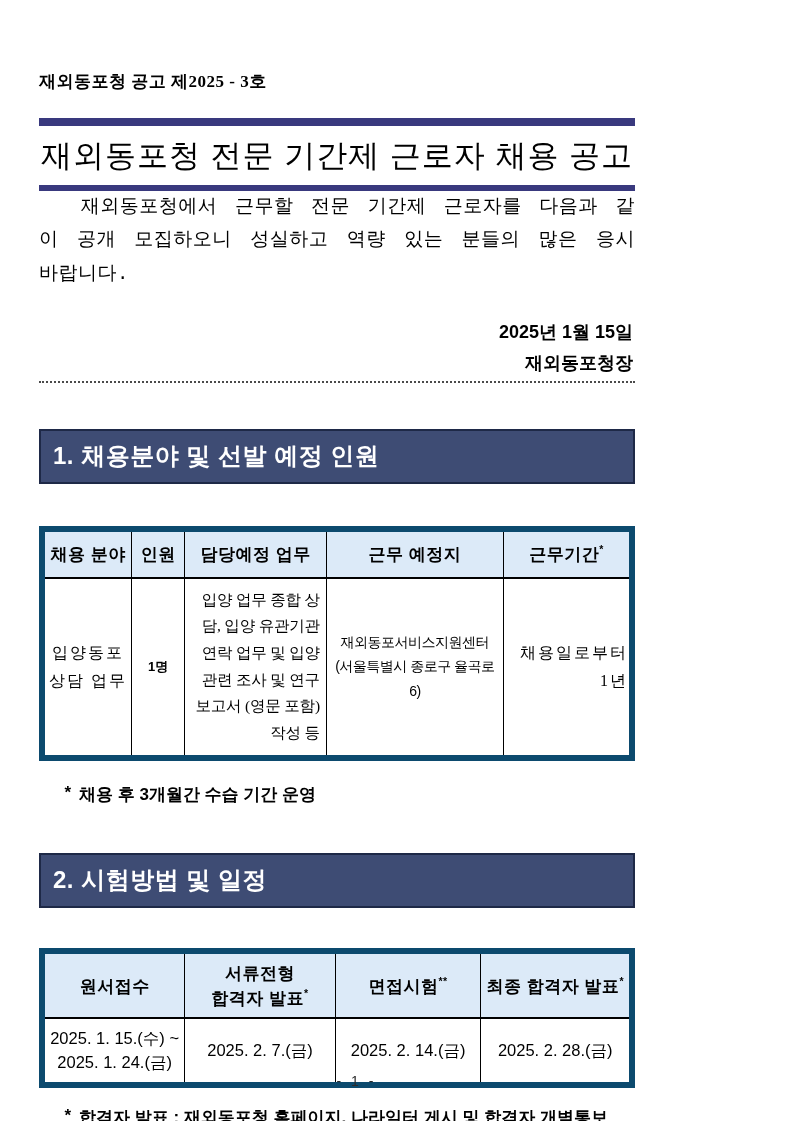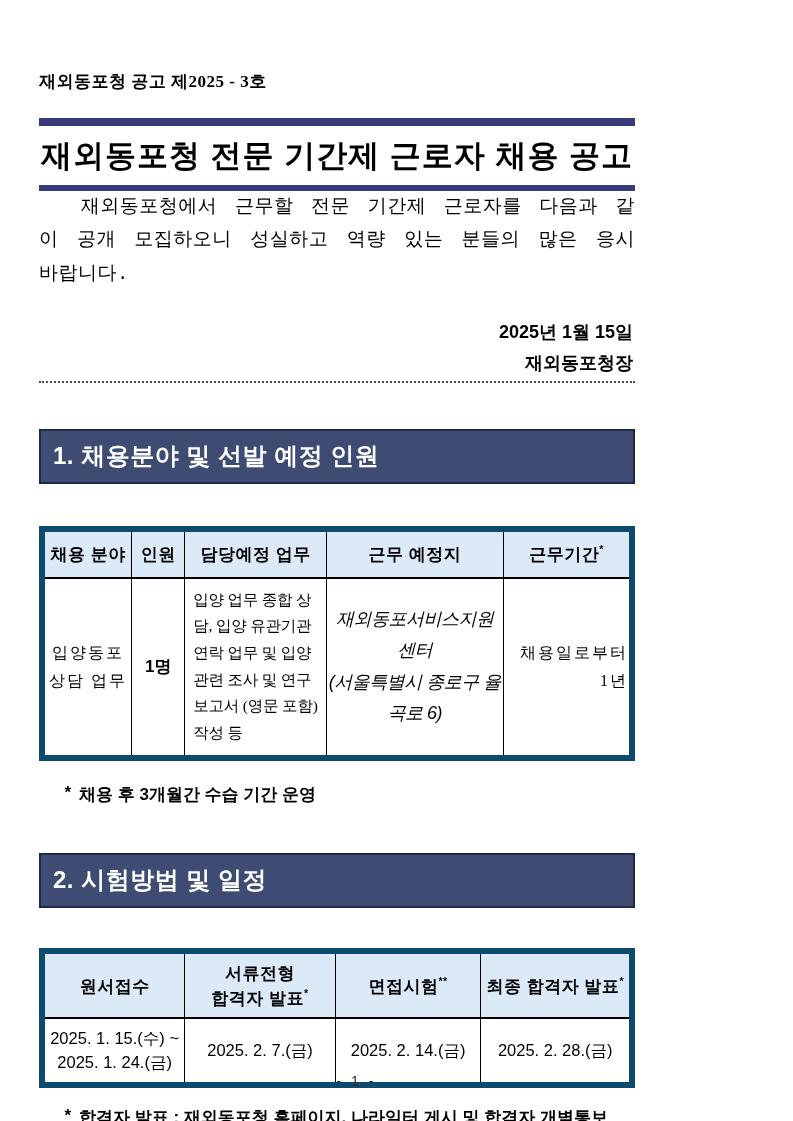--- a/index.html
+++ b/index.html
@@ -23,21 +23,21 @@
     font-family: "Liberation Serif", serif;
     font-weight: bold;
     font-size: 17px;
     letter-spacing: 0.5px;
   }
   
   .title-block { margin-top: 25px; }
   .bar-top { height: 8px; background: var(--accent-bar, #39397E); }
   .main-title {
     text-align: center;
-    font-weight: bold;
+    font-weight: normal;
     font-size: 31px;
     letter-spacing: 1px;
     padding: 9px 0 8px 0;
   }
   .bar-bottom { height: 6px; background: var(--accent-bar, #39397E); }
   
   .intro-paragraph {
     margin-top: 0;
     font-family: Liberation Mono, monospace;
     font-size: 19px;
@@ -94,30 +94,30 @@
     text-align: center;
     vertical-align: middle;
     font-size: 16px;
   }
   sup { font-size: 0.62em; }
   .cell-field {
     font-family: "Liberation Serif", serif;
     letter-spacing: 2px;
     line-height: 1.7;
   }
-  .cell-headcount { font-weight: bold; font-size: 17px; }
+  .cell-headcount { font-weight: bold; font-size: 13px; }
   .cell-duties {
     font-family: "Liberation Serif", serif;
-    text-align: left;
+    text-align: right;
     padding: 8px 6px 8px 8px;
     line-height: 1.72;
     font-size: 15.5px;
     letter-spacing: -0.2px;
   }
-  .cell-location { font-size: 18px; line-height: 1.75; letter-spacing: -0.5px; font-style: italic; }
+  .cell-location { font-size: 14px; line-height: 1.75; letter-spacing: -0.5px; }
   .cell-period {
     font-family: "Liberation Serif", serif;
     letter-spacing: 2px;
     line-height: 1.75;
     text-align: right;
   }
   .t1-body-row td { height: 118px; }
   .th-2line { padding: 7px 2px; line-height: 1.35; }
   .table2 td { padding: 8px 2px; font-size: 16.5px; line-height: 1.4; }
   

